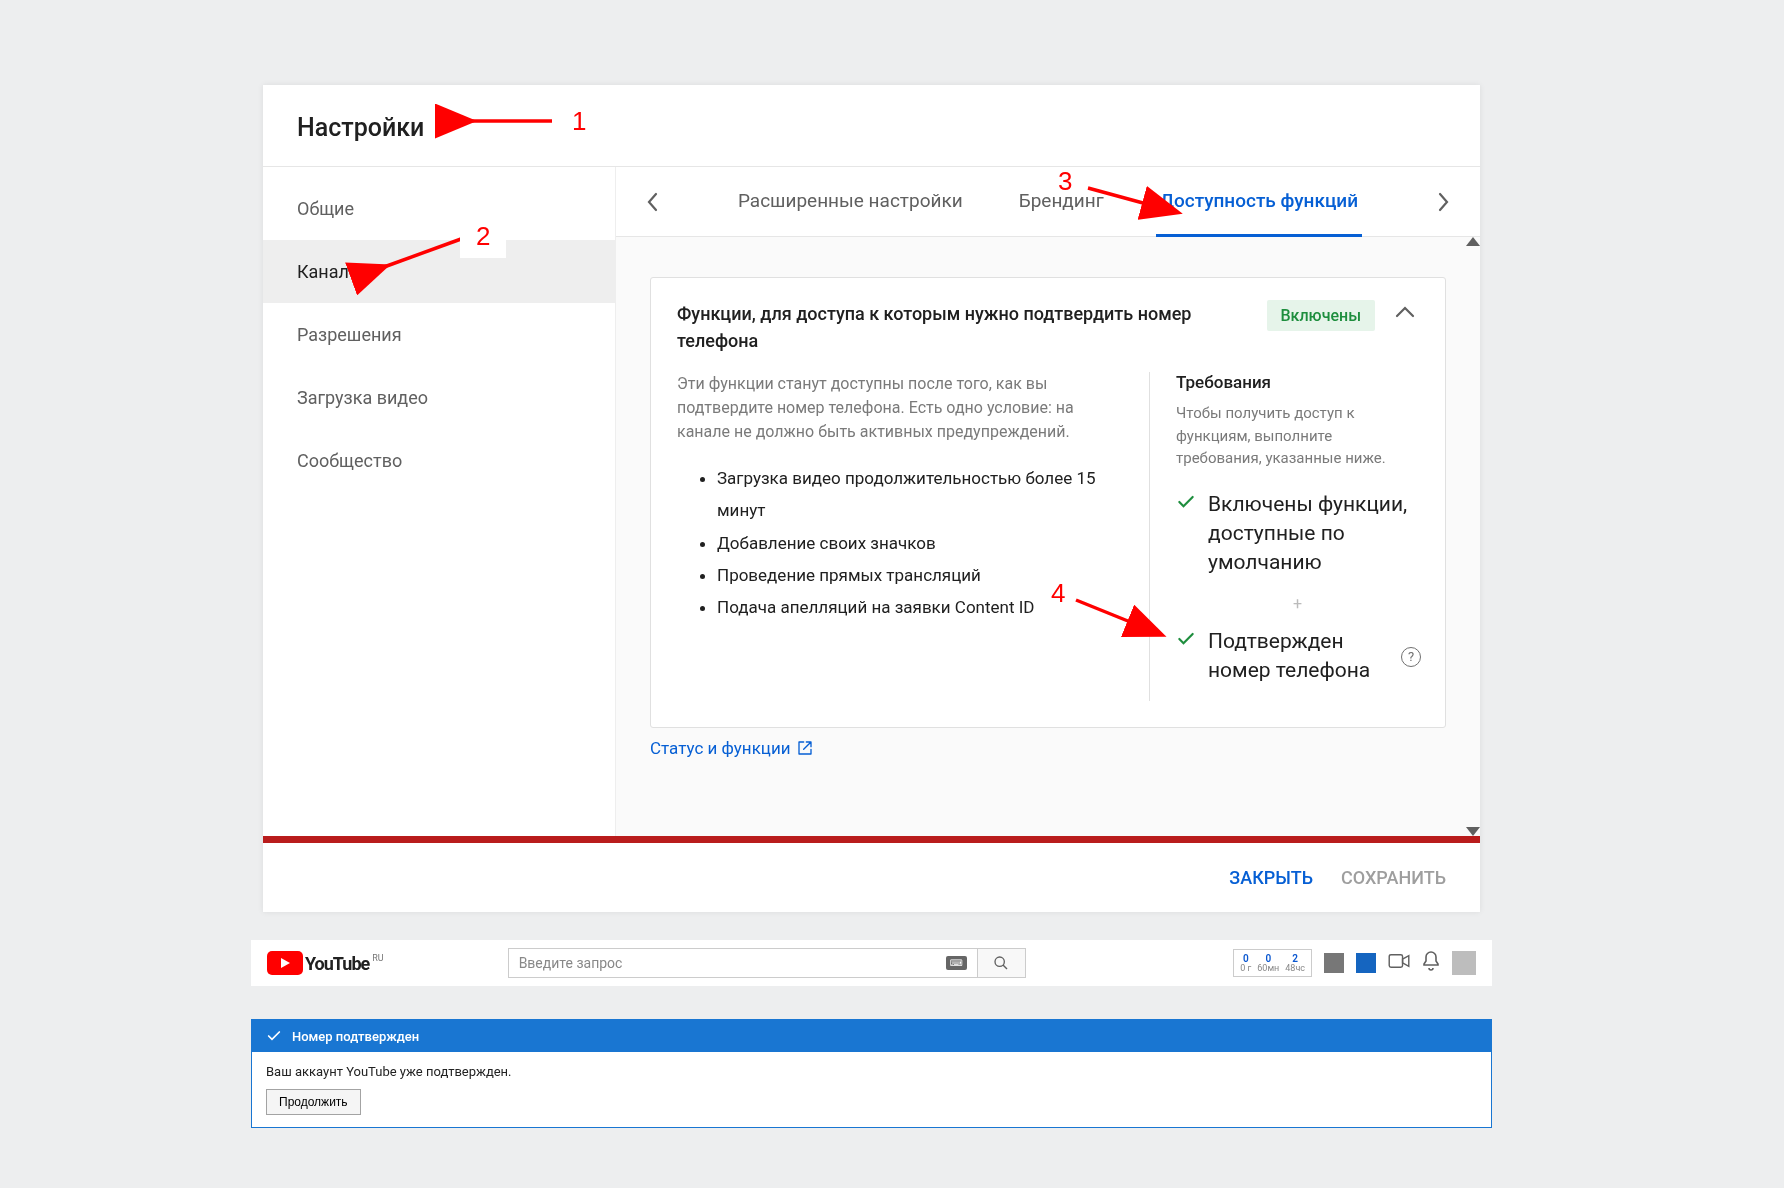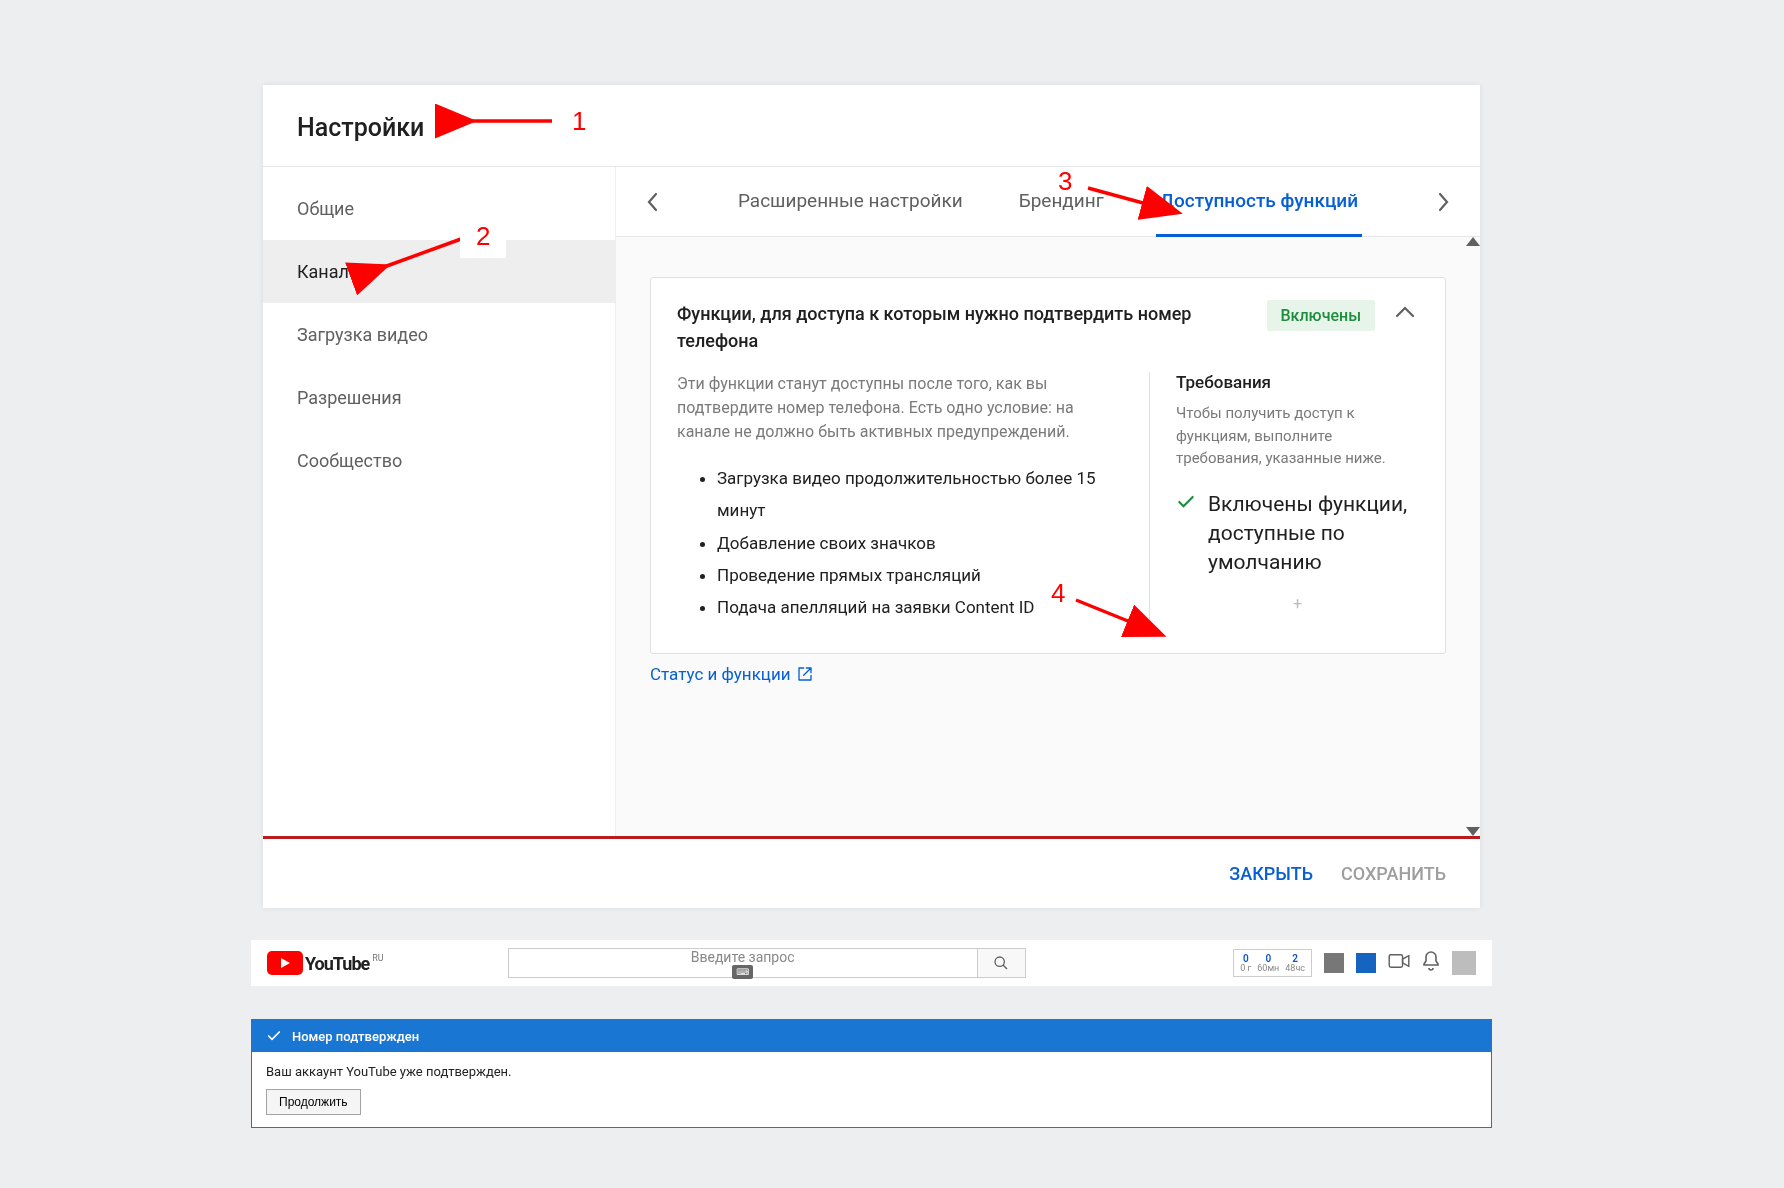--- a/index.html
+++ b/index.html
@@ -228,21 +228,21 @@
   color:#065fd4;
   font-size:17px;
   margin-top:10px;
   display:inline-flex;
   align-items:center;
   gap:6px;
   cursor:pointer;
 }
 
 .dialog-actions {
-  border-top:3px solid #b91c1c;
+  border-top:7px solid #b91c1c;
   display:flex;
   justify-content:flex-end;
   gap: 28px;
   padding: 24px 34px;
   font-size:18px;
   font-weight:500;
 }
 .btn-close { color:#065fd4; cursor:pointer; }
 .btn-save  { color:#9e9e9e; cursor:pointer; }
 
@@ -286,21 +286,21 @@
 .search-wrap{
   margin-left:110px;
   display:flex;
 }
 .search-box{
   width:470px;height:30px;
   border:1px solid #ccc;
   padding:0 10px;
   font-size:14px;
   color:#888;
-  display:flex;align-items:center;justify-content:space-between;flex-direction:column;
+  display:flex;align-items:center;justify-content:space-between;
 }
 .kbd{background:#666;color:#fff;font-size:9px;padding:2px 4px;border-radius:2px;}
 .search-btn{
   width:48px;height:30px;border:1px solid #ccc;border-left:none;
   background:#f8f8f8;display:flex;align-items:center;justify-content:center;
   cursor:pointer;
 }
 .yt-right{ margin-left:auto; display:flex; align-items:center; gap:12px;}
 .meter{
   border:1px solid #ccc;padding:3px 6px;display:flex;gap:6px;font-size:10px;
@@ -343,22 +343,22 @@
 <div class="dialog">
   <div class="dialog-header">
     <div class="dialog-title">Настройки</div>
   </div>
 
   <div class="dialog-body">
 
     <div class="side">
       <div class="side-item">Общие</div>
       <div class="side-item active">Канал</div>
+      <div class="side-item">Разрешения</div>
       <div class="side-item">Загрузка видео</div>
-      <div class="side-item">Разрешения</div>
       <div class="side-item">Сообщество</div>
     </div>
 
     <div class="pane">
       <div class="tabs-row">
         <div class="chev">
           <svg width="12" height="20" viewBox="0 0 12 20">
               <path d="M10 2 L3 10 L10 18" stroke="currentColor" stroke-width="2.2" fill="none" stroke-linecap="round"></path>
             </svg>
         </div>
@@ -404,20 +404,29 @@
 
               <div class="req-item">
                 <span class="check">
                   <svg viewBox="0 0 24 24" width="20" height="20">
                       <path d="M4 12 L9 17 L20 6" stroke="currentColor" stroke-width="2.6" fill="none" stroke-linecap="round"></path>
                     </svg>
                 </span>
                 <div class="req-text">Включены функции, доступные по умолчанию</div>
               </div>
               <div class="plus-sep">+</div>
+              <div class="req-item" style="padding-right:26px;">
+                <span class="check">
+                  <svg viewBox="0 0 24 24" width="20" height="20">
+                      <path d="M4 12 L9 17 L20 6" stroke="currentColor" stroke-width="2.6" fill="none" stroke-linecap="round"></path>
+                    </svg>
+                </span>
+                <div class="req-text">Подтвержден номер телефона</div>
+                <div class="helpq">?</div>
+              </div>
             </div>
           </div>
         </div>
 
         <div class="link">
           <span>Статус и функции</span>
           <svg width="16" height="16" viewBox="0 0 24 24">
             <path d="M14 3h7v7M21 3L10 14M21 14v7H3V3h7" stroke="#065fd4" stroke-width="2" fill="none" stroke-linecap="round" stroke-linejoin="round"></path>
           </svg>
         </div>

